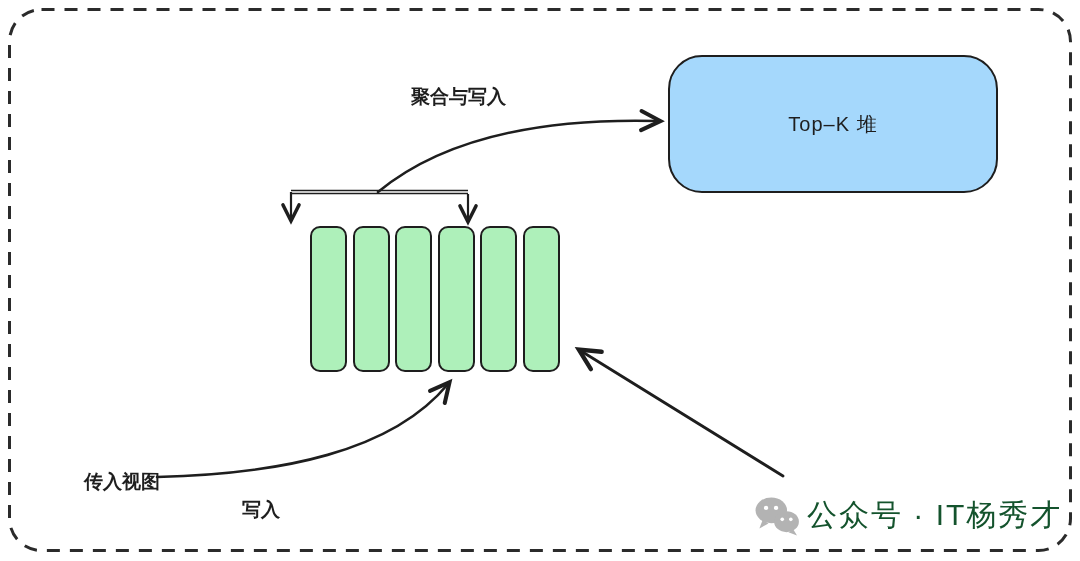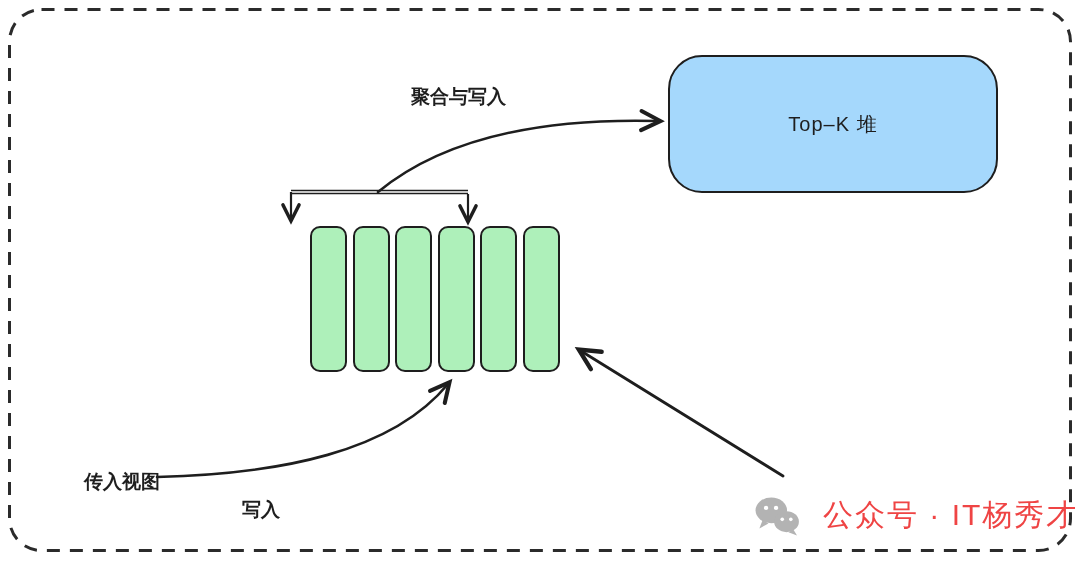--- a/index.html
+++ b/index.html
@@ -67,22 +67,22 @@
   .lbl-aggregate { left: 411px; top: 84px; }
   .lbl-incoming  { left: 84px;  top: 469px; }
   .lbl-write     { left: 242px; top: 497px; }
   .lbl-slicenote { left: 684px; top: 478px; }
   .watermark {
     position: absolute;
     left: 754px;
     top: 495px;
     display: flex;
     align-items: center;
-    gap: 23px;
-    color: #ef4444;
+    gap: 7px;
+    color: #14532d;
     font-size: 30px;
     letter-spacing: 2px;
     white-space: nowrap;
   }
   .wechat-icon { width: 46px; height: 40px; flex: 0 0 auto; }
 </style>
 </head>
 <body>
 
 <div class="canvas">

